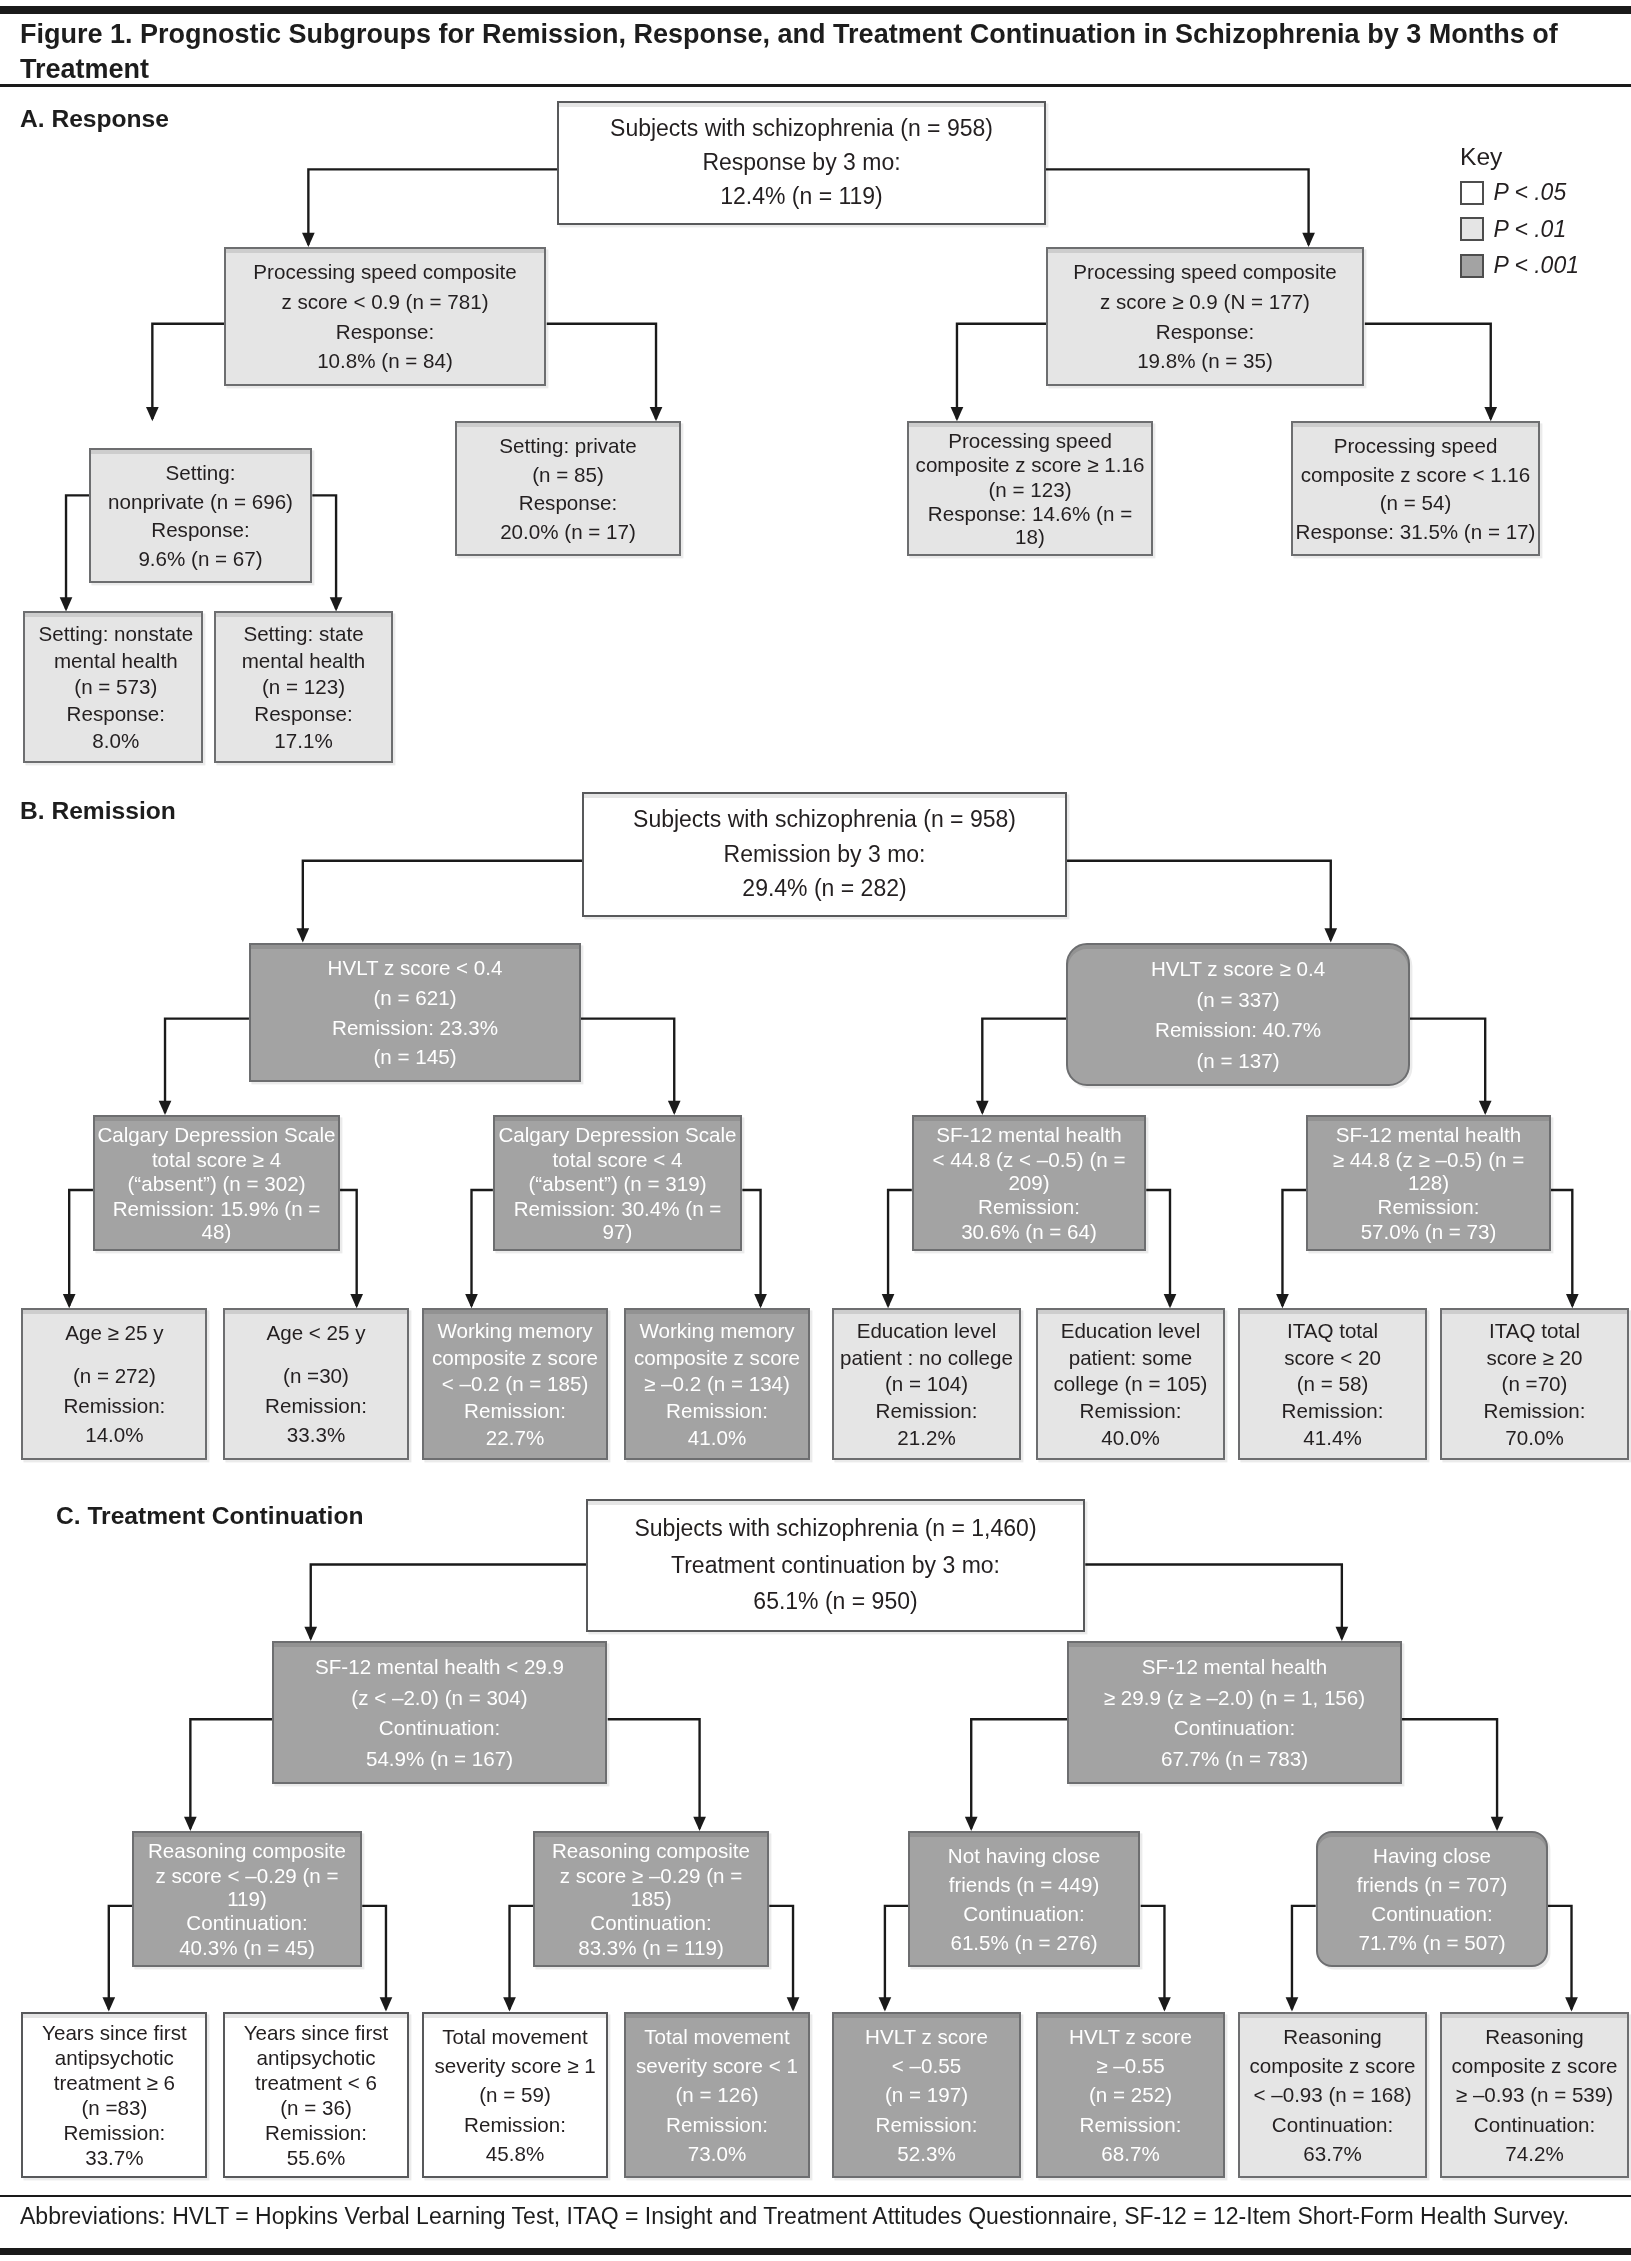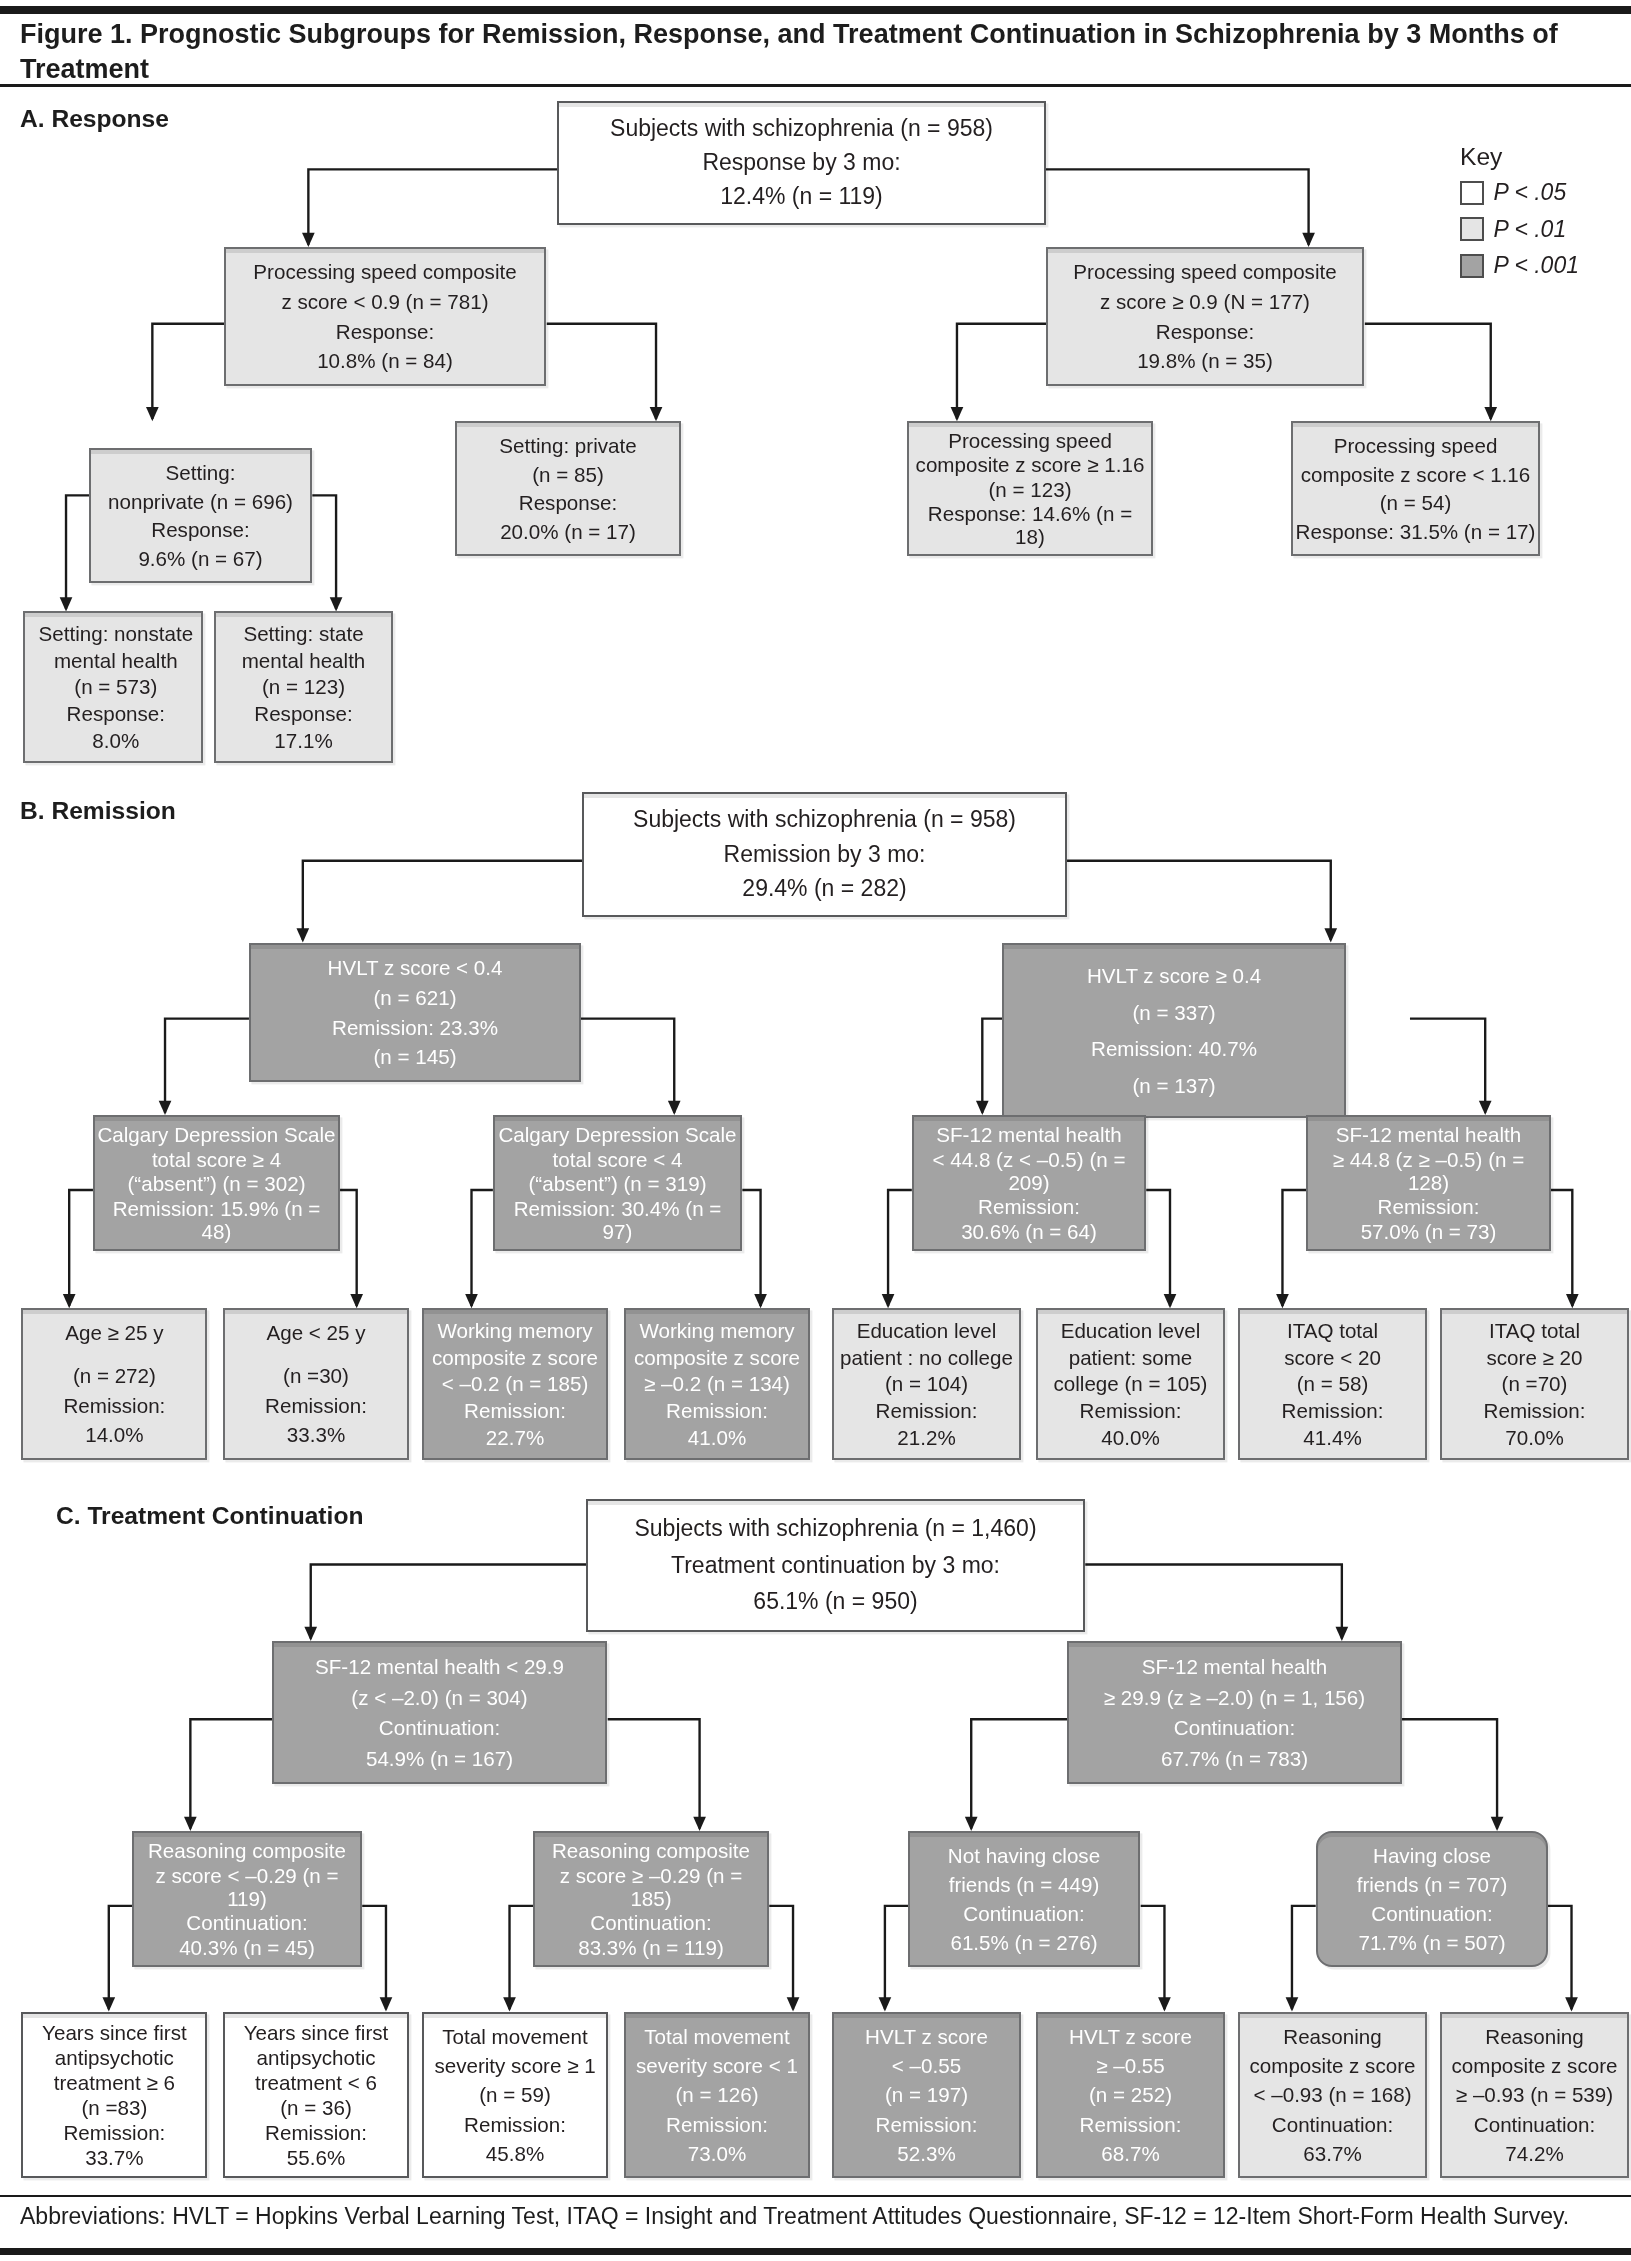--- a/index.html
+++ b/index.html
@@ -193,21 +193,21 @@
         <div class="nline">Subjects with schizophrenia (n = 958)</div>
         <div class="nline">Remission by 3 mo:</div>
         <div class="nline">29.4% (n = 282)</div>
       </div>
       <div class="node dark" style="left: 249px; top: 943px; width: 332px; height: 139px;">
         <div class="nline">HVLT z score &lt; 0.4</div>
         <div class="nline">(n = 621)</div>
         <div class="nline">Remission: 23.3%</div>
         <div class="nline">(n = 145)</div>
       </div>
-      <div class="node dark" style="left: 1002px; top: 943px; width: 344px; height: 175px;">
+      <div class="node dark" style="left: 1066px; top: 943px; width: 344px; height: 143px; border-radius: 21px;">
         <div class="nline">HVLT z score ≥ 0.4</div>
         <div class="nline">(n = 337)</div>
         <div class="nline">Remission: 40.7%</div>
         <div class="nline">(n = 137)</div>
       </div>
       <div class="node dark" style="left: 93px; top: 1115px; width: 247px; height: 136px;">
         <div class="nline">Calgary Depression Scale</div>
         <div class="nline">total score ≥ 4</div>
         <div class="nline">(“absent”) (n = 302)</div>
         <div class="nline">Remission: 15.9% (n = 48)</div>

